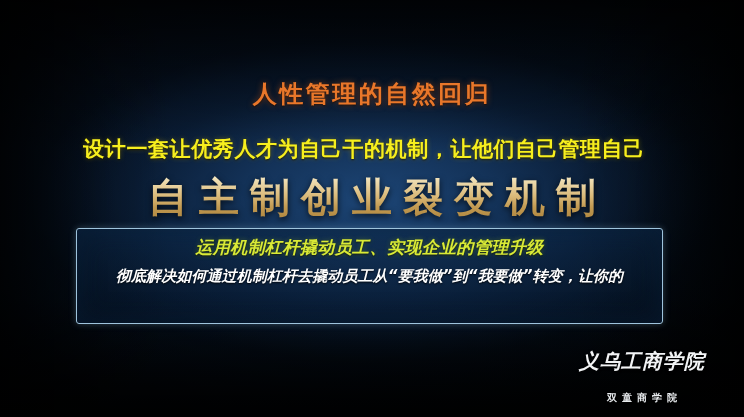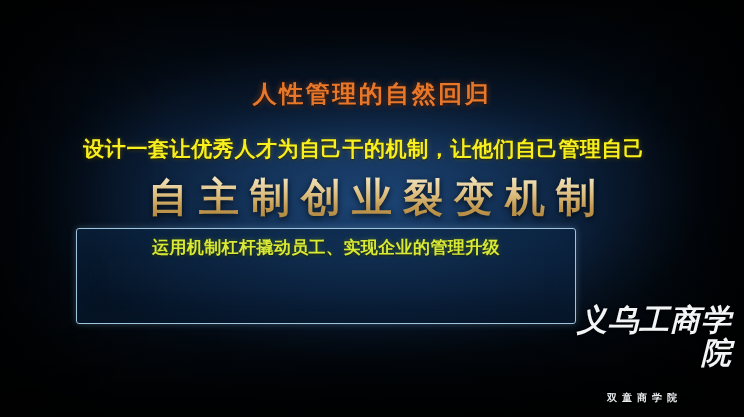--- a/index.html
+++ b/index.html
@@ -116,28 +116,29 @@
     color: transparent;
     -webkit-text-fill-color: transparent;
     filter: drop-shadow(0 2px 3px rgba(0,0,0,0.75));
   }
 
   
   .panel {
     position: absolute;
     left: 76px;
     top: 228px;
-    width: 500px;
+    width: 587px;
     height: 96px;
     border: 1.5px solid #9fc4dd;
     border-radius: 3px;
     box-shadow: 0 0 7px rgba(150,195,225,0.30), inset 0 0 26px rgba(9,32,60,0.55);
     background: linear-gradient(180deg, rgba(12,40,72,0.50) 0%, rgba(8,28,54,0.42) 100%);
     box-sizing: border-box;
     padding: 7px 12px 0 12px;
+    font-style: italic;
   }
 
   .panel-head {
     text-align: center;
     font-size: 17px;
     font-weight: 700;
     letter-spacing: 0.4px;
     color: #d9ea36;
     text-shadow: 0 0 5px rgba(150,190,20,0.40), 0 1px 2px rgba(0,0,0,0.80);
     line-height: 1.3;
@@ -158,29 +159,28 @@
   
   .logo {
     position: absolute;
     right: 12px;
     bottom: 14px;
     width: 180px;
     text-align: center;
     z-index: 6;
   }
   .logo-main {
-    font-family: Liberation Mono, monospace;
-    font-size: 30px;
+    font-family: Liberation Sans, sans-serif;
+    font-size: 20px;
     font-weight: 700;
     color: #f2f4f6;
     letter-spacing: 1px;
     line-height: 1.1;
     font-style: italic;
     text-shadow: 0 1px 3px rgba(0,0,0,0.9);
-    text-align: right;
   }
   .logo-sub {
     margin-top: 20px;
     font-size: 10px;
     font-weight: 700;
     color: #e8ebee;
     letter-spacing: 5px;
     text-indent: 5px;
     line-height: 1.1;
     text-shadow: 0 1px 2px rgba(0,0,0,0.9);
@@ -202,20 +202,21 @@
 
     <div class="kicker">人性管理的自然回归</div>
 
     <div class="subhead">设计一套让优秀人才为自己干的机制，让他们自己管理自己</div>
 
     <div class="maintitle">自主制创业裂变机制</div>
 
     <div class="panel">
       <div class="panel-head">运用机制杠杆撬动员工、实现企业的管理升级</div>
       <div class="panel-body">
+        <span class="l1">彻底解决如何通过机制杠杆去撬动员工从“要我做”到“我要做”转变，让你的</span>
       </div>
     </div>
 
     <div class="logo">
       <div class="logo-main">义乌工商学院</div>
       <div class="logo-sub">双童商学院</div>
     </div>
 
   </div>
 </div>

